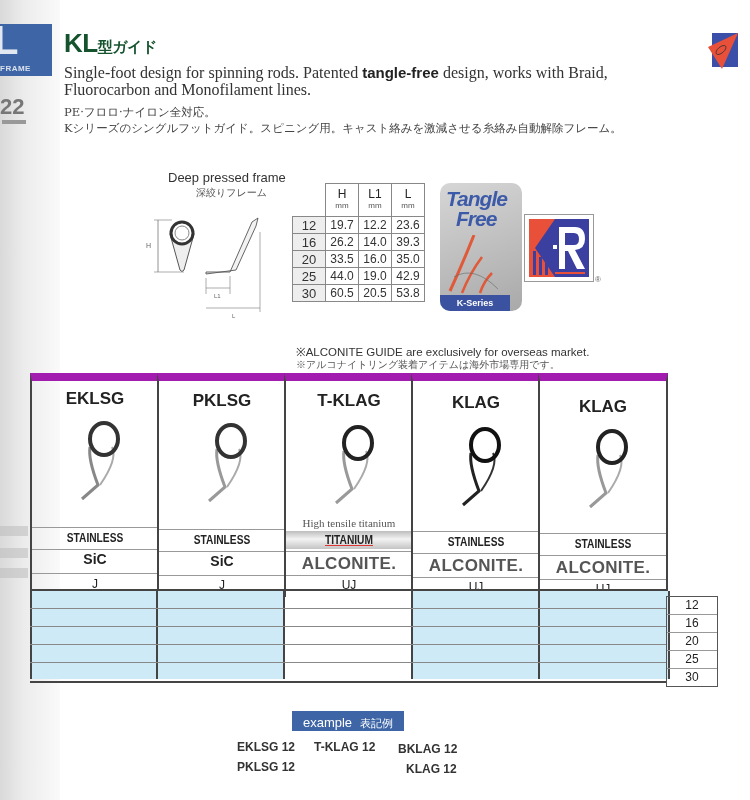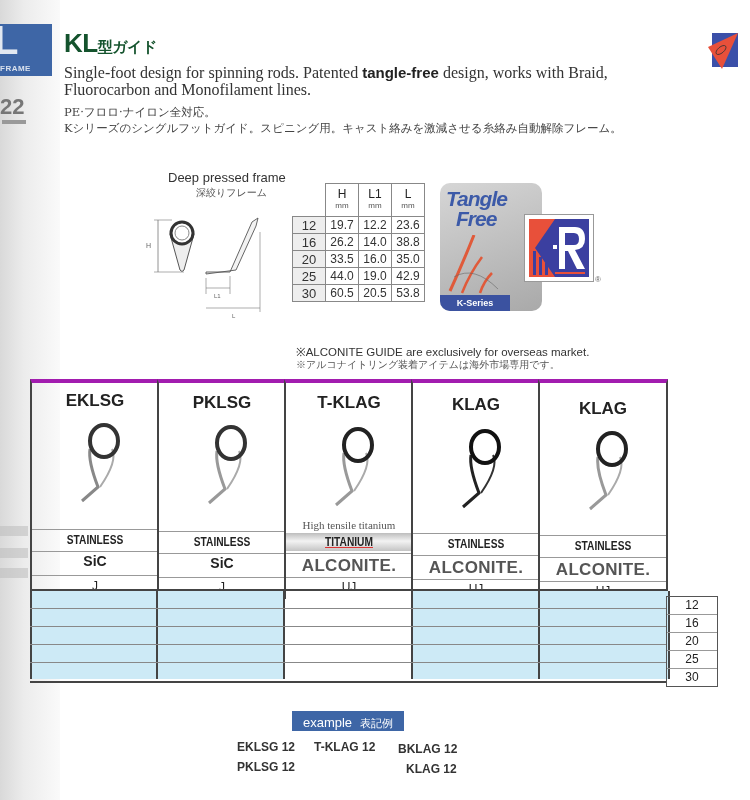--- a/index.html
+++ b/index.html
@@ -48,36 +48,36 @@
   .spec td, .spec th { border:1px solid #888; text-align:center; padding:0; }
   .spec th { width:32px; height:32px; font-weight:normal; font-size:12px; line-height:12px; }
   .spec th small { display:block; font-size:8px; color:#555; }
   .spec td { height:16px; width:32px; font-size:12px; color:#333; }
   .spec td.sz { width:32px; background:#eee; font-size:13px; }
   .spec .blank { border:none; background:transparent; }
 
   
   .tf {
     position:absolute; left:440px; top:183px; width:82px; height:128px;
-    background:linear-gradient(160deg,#d6d6d6,#a9a9a9); border-radius:10px; overflow:hidden;padding-left:20px;
+    background:linear-gradient(160deg,#d6d6d6,#a9a9a9); border-radius:10px; overflow:hidden;
   }
   .tf .t1 { position:absolute; left:6px; top:6px; font-size:21px; font-weight:bold; font-style:italic; color:#3c5aa8; line-height:20px; letter-spacing:-1px; }
   .tf .bar { position:absolute; left:0; bottom:0; width:70px; height:16px; background:#3b52a0; color:#fff; font-size:9px; font-weight:bold; text-align:center; line-height:16px; }
   .tf svg { position:absolute; left:0; top:52px; }
   .rlogo { position:absolute; left:524px; top:214px; width:68px; height:66px; border:1px solid #999; background:#fff; }
   .reg { position:absolute; left:595px; top:275px; font-size:8px; color:#666; }
 
   .note-en { position:absolute; left:296px; top:344px; font-size:11.5px; color:#333; }
   .note-jp { position:absolute; left:296px; top:358px; font-size:10px; color:#555; font-family:"DejaVu Serif",serif; }
 
   
   .prod { position:absolute; left:30px; top:373px; }
   .col {
-    position:absolute; top:6px; width:126px; height:216px;
-    border-left:2px solid #444; border-top:4px solid #a21caf;
+    position:absolute; top:0; width:126px; height:216px;
+    border-left:2px solid #444; border-top:8px solid #a21caf;
   }
   .col .name { position:absolute; left:0; width:126px; text-align:center; font-size:17px; font-weight:bold; color:#222; }
   .col svg { position:absolute; left:28px; top:38px; }
   .row-line { position:absolute; left:0; width:126px; height:1px; background:#999; }
   .cell { position:absolute; left:0; width:126px; text-align:center; }
   .mat { font-size:12px; font-weight:bold; font-family:"Liberation Sans", sans-serif; transform:scaleX(.85); }
   .ring { font-size:14px; font-weight:bold; }
   .ring.alc { color:#555; font-size:17px; letter-spacing:.3px; }
   .type { font-size:12px; }
   .hts { font-family:"Liberation Serif",serif; font-size:11px; color:#555; }
@@ -152,21 +152,21 @@
   <tr>
         <td class="sz">12</td>
         <td>19.7</td>
         <td>12.2</td>
         <td>23.6</td>
       </tr>
   <tr>
         <td class="sz">16</td>
         <td>26.2</td>
         <td>14.0</td>
-        <td>38.8</td>
+        <td>39.3</td>
       </tr>
   <tr>
         <td class="sz">20</td>
         <td>33.5</td>
         <td>16.0</td>
         <td>35.0</td>
       </tr>
   <tr>
         <td class="sz">25</td>
         <td>44.0</td>

